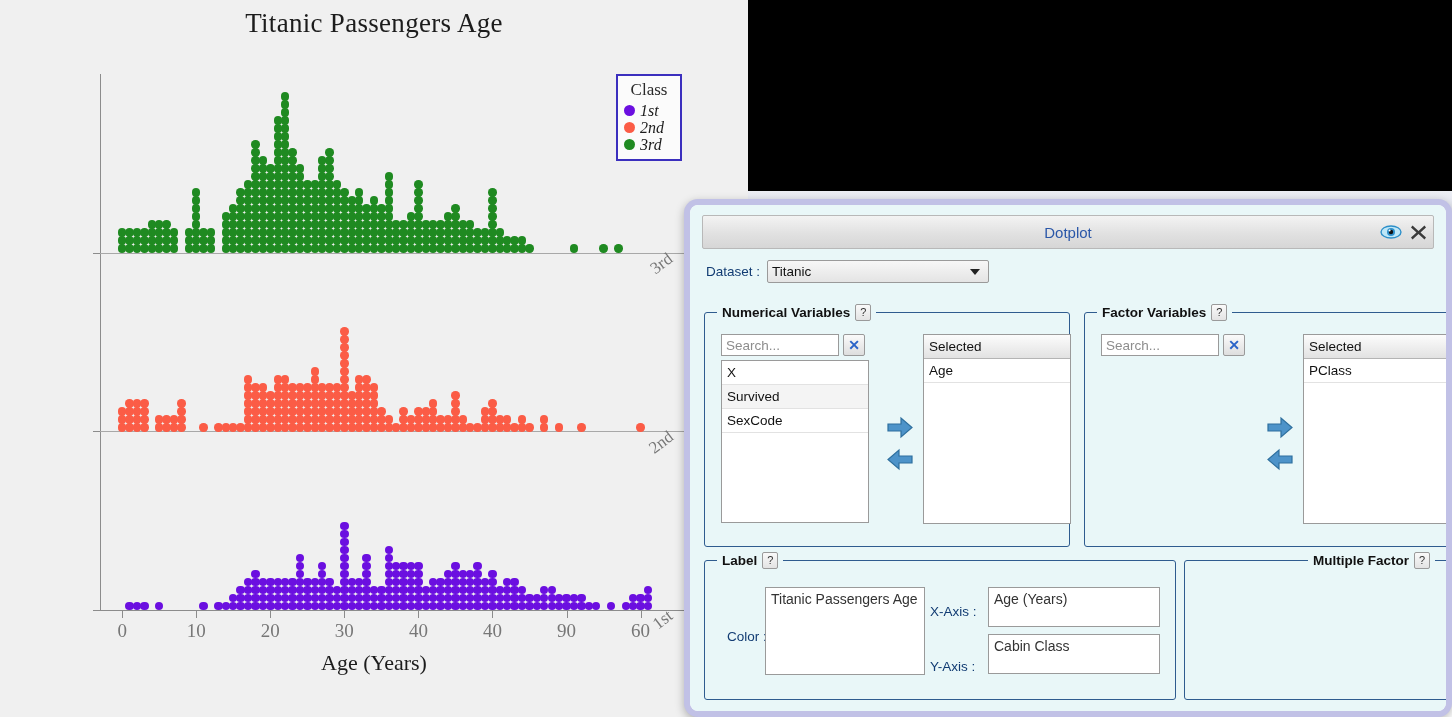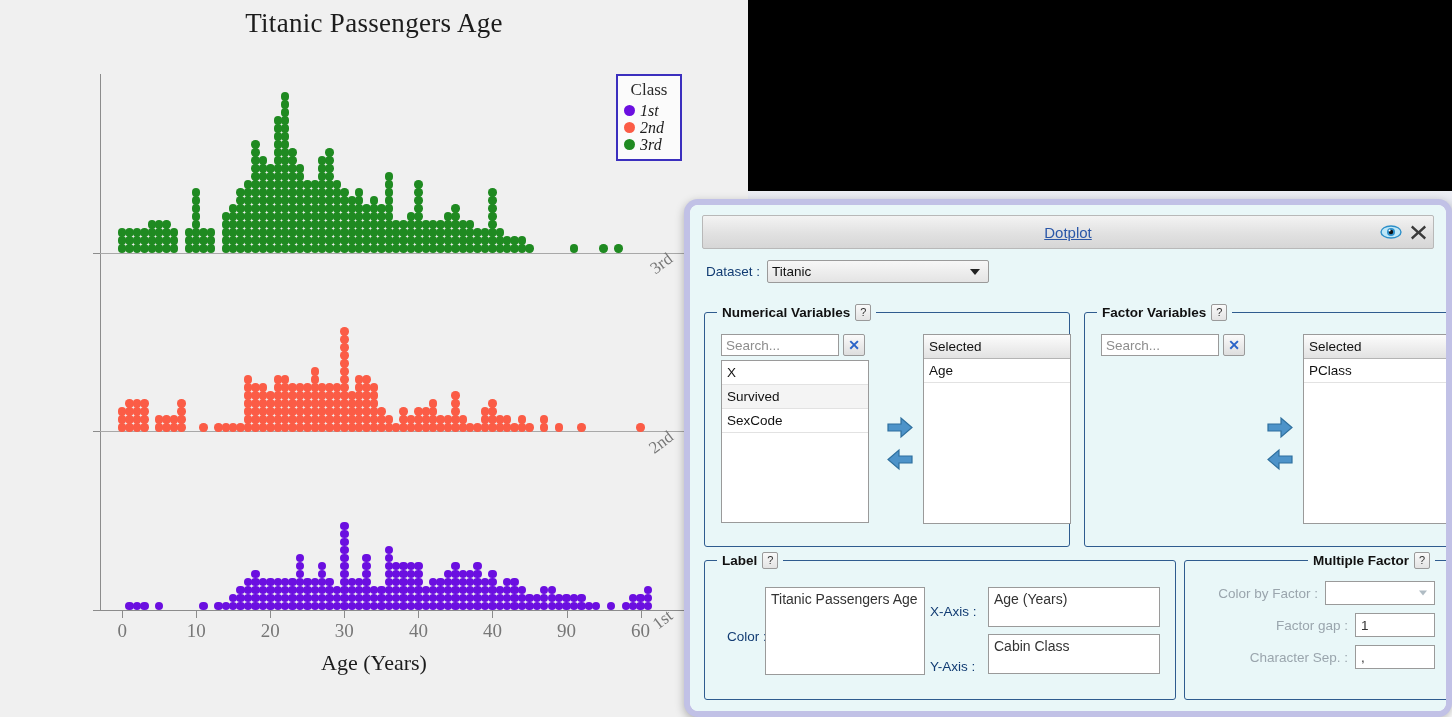--- a/index.html
+++ b/index.html
@@ -85,21 +85,21 @@
     position:absolute;left:0;top:0;right:0;bottom:0;
     background:#e9f7f8;border-radius:8px;padding:8px 10px;box-sizing:border-box;
   }
   #titlebar{
     position:relative;height:32px;margin:2px 2px 0 2px;
     background:linear-gradient(180deg,#f3f3f3 0%,#e1e1e1 55%,#d6d6d6 100%);
     border:1px solid #b8b8b8;border-radius:2px;
     display:flex;align-items:center;justify-content:center;
   }
   #dialog-title{
-    font-size:15px;color:#2a57a8;text-decoration:underline;
+    font-size:15px;color:#2a57a8;
   }
   #titlebar-actions{
     position:absolute;right:6px;top:0;height:32px;display:flex;align-items:center;gap:8px;
   }
   .tb-icon{cursor:pointer;display:flex;align-items:center;}
 
   .row-dataset{display:flex;align-items:center;gap:7px;margin:11px 4px 0 6px;}
   .lbl-blue{font-size:13.5px;color:#123c73;}
   select.styled,.fake-select{
     width:222px;height:23px;box-sizing:border-box;
@@ -1145,32 +1145,16 @@
 
     <span class="lbl-blue" style="position:absolute;left:225px;top:98px;">Y-Axis :</span>
     <textarea class="ta" style="position: absolute; left: 283px; top: 73px; width: 172px; height: 40px;">Cabin Class</textarea>
   </div>
 
   <div class="fs" style="left:494px;top:355px;width:266px;height:140px;">
     <div class="fs-legend" style="left:auto;right:14px;">
       <span>Multiple Factor</span>
       <span class="help-btn">?</span>
     </div>
-    <div style="position:absolute;right:14px;top:12px;width:236px;">
-      <div class="mf-row">
-        <span class="lbl-blue muted">Color by Factor :</span>
-        <div class="mf-select">
-          <span class="caret2"></span>
-        </div>
-      </div>
-      <div class="mf-row">
-        <span class="lbl-blue muted">Factor gap :</span>
-        <input class="mf-input" value="1" style="">
-      </div>
-      <div class="mf-row">
-        <span class="lbl-blue muted">Character Sep. :</span>
-        <input class="mf-input" value="," style="">
-      </div>
-    </div>
   </div>
 
  </div>
 </div>
 
 </body></html>

